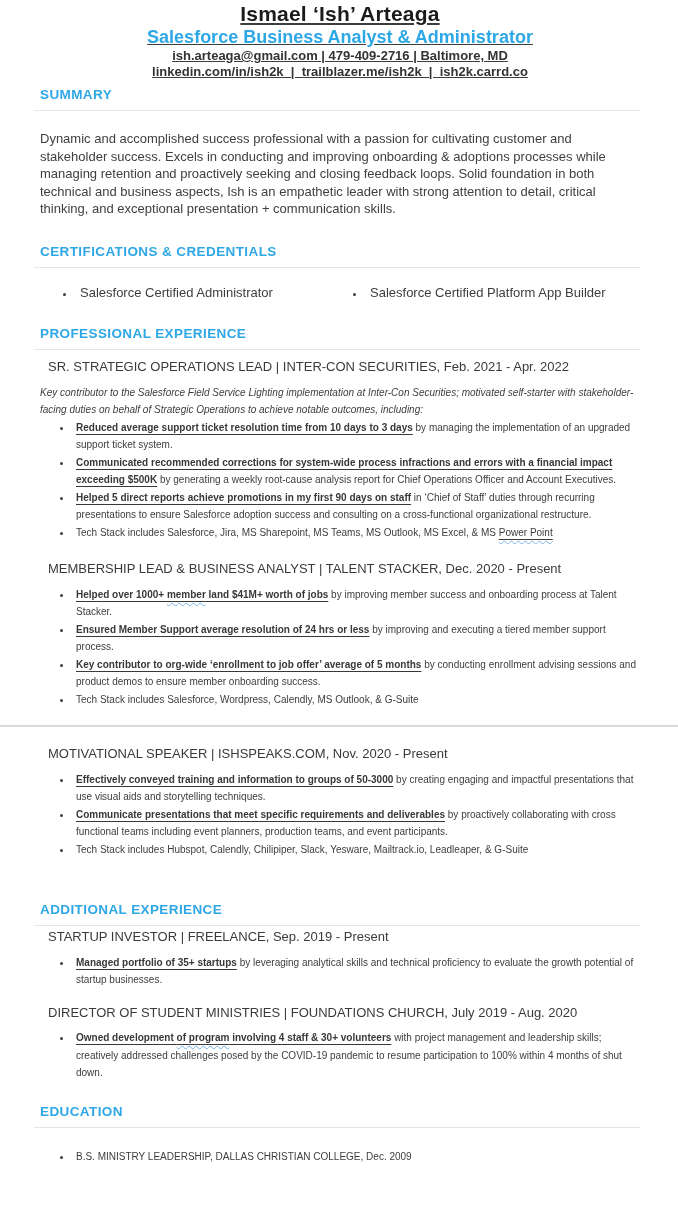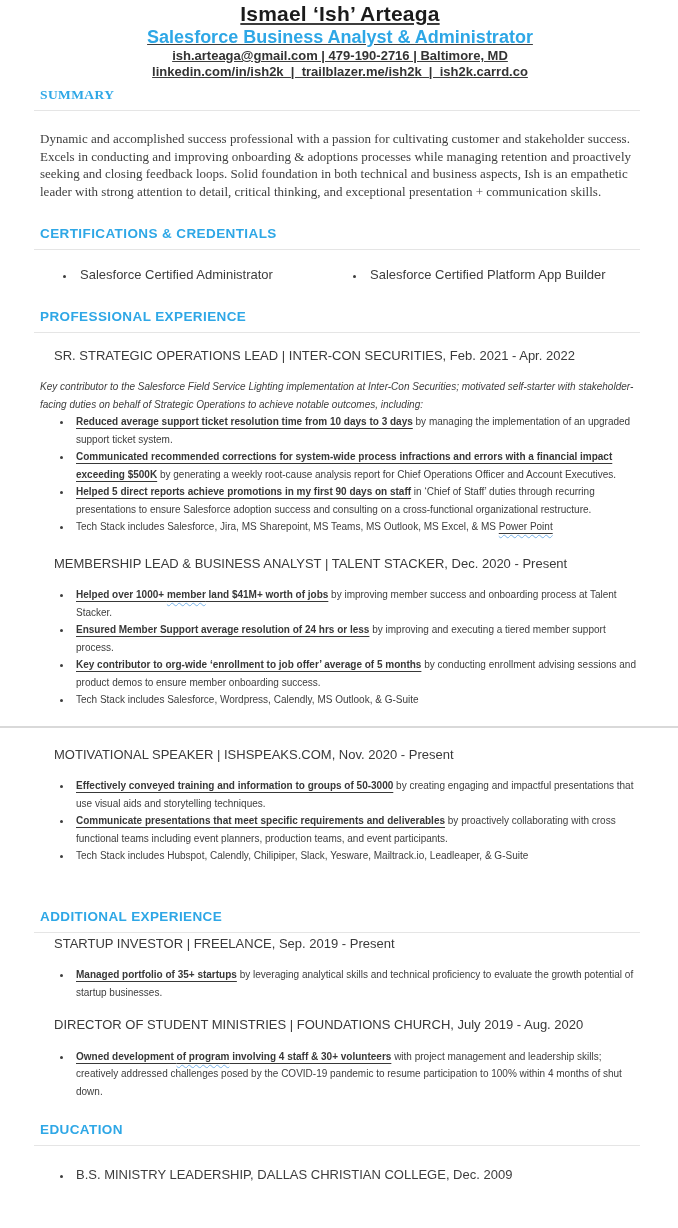--- a/index.html
+++ b/index.html
@@ -51,21 +51,21 @@
     font-weight: 700;
     color: #2ea7e6;
     letter-spacing: 0.4px;
   }
   .rule {
     border: none;
     border-top: 1px solid #e5e5e5;
     height: 0;
     margin: 7px 0 0 -6px;
   }
-  .section-summary { margin-top: 7px; font-family: Liberation Serif, serif; }
+  .section-summary { margin-top: 7px; }
   .summary-paragraph {
     margin: 19px 0 0 0;
     font-size: 13px;
     line-height: 17.5px;
     color: #404040;
   }
 
   .section-certs { margin-top: 26px; }
   .cert-grid {
     margin-top: 16px;
@@ -83,21 +83,21 @@
   .cert-item.col2 { max-width: 238px; }
   .cert-item::marker { font-size: 11px; color: #3d3d3d; }
 
   .section-pe { margin-top: 25px; }
   .job { margin-top: 0; }
   .job + .job { margin-top: 19px; }
   .job-title {
     font-size: 13px;
     line-height: 17.5px;
     color: #3a3a3a;
-    margin: 14px;
+    margin: 8px;
   }
   .section-pe .job:first-of-type .job-title { margin-top: 1px; }
   .job-intro {
     margin: 0;
     font-size: 10px;
     line-height: 17.5px;
     font-style: italic;
     color: #3d3d3d;
   }
   ul.bullets {
@@ -142,35 +142,35 @@
   .section-ae { margin-top: 44px; }
   .section-ae .job-title.first { margin-top: 2px; }
   .job-block + .job-block { margin-top: 15px; }
 
   .section-edu { margin-top: 22px; }
   ul.edu-list {
     margin: 20px 0 0 0;
     padding-left: 33px;
   }
   ul.edu-list li {
-    font-size: 13px;
+    font-size: 10px;
     line-height: 17.5px;
     padding-left: 3px;
   }
   ul.edu-list li::marker { font-size: 11px; color: #3d3d3d; }
 </style>
 </head>
 <body>
 
 <div class="page">
 
   <div class="resume-header">
     <div class="candidate-name">Ismael ‘Ish’ Arteaga</div>
     <div class="candidate-title">Salesforce Business Analyst &amp; Administrator</div>
-    <div class="contact-line">ish.arteaga@gmail.com | 479-190-2716 | Baltimore, MD</div>
+    <div class="contact-line">ish.arteaga@gmail.com | 479-409-2716 | Baltimore, MD</div>
     <div class="contact-line">linkedin.com/in/ish2k &nbsp;|&nbsp; trailblazer.me/ish2k &nbsp;|&nbsp; ish2k.carrd.co</div>
   </div>
 
   <div class="section-summary">
     <div class="section-heading">SUMMARY</div>
     <hr class="rule">
     <p class="summary-paragraph">Dynamic and accomplished success professional with a passion for cultivating customer and stakeholder success. Excels in conducting and improving onboarding &amp; adoptions processes while managing retention and proactively seeking and closing feedback loops. Solid foundation in both technical and business aspects, Ish is an empathetic leader with strong attention to detail, critical thinking, and exceptional presentation + communication skills.</p>
   </div>
 
   <div class="section-certs">

